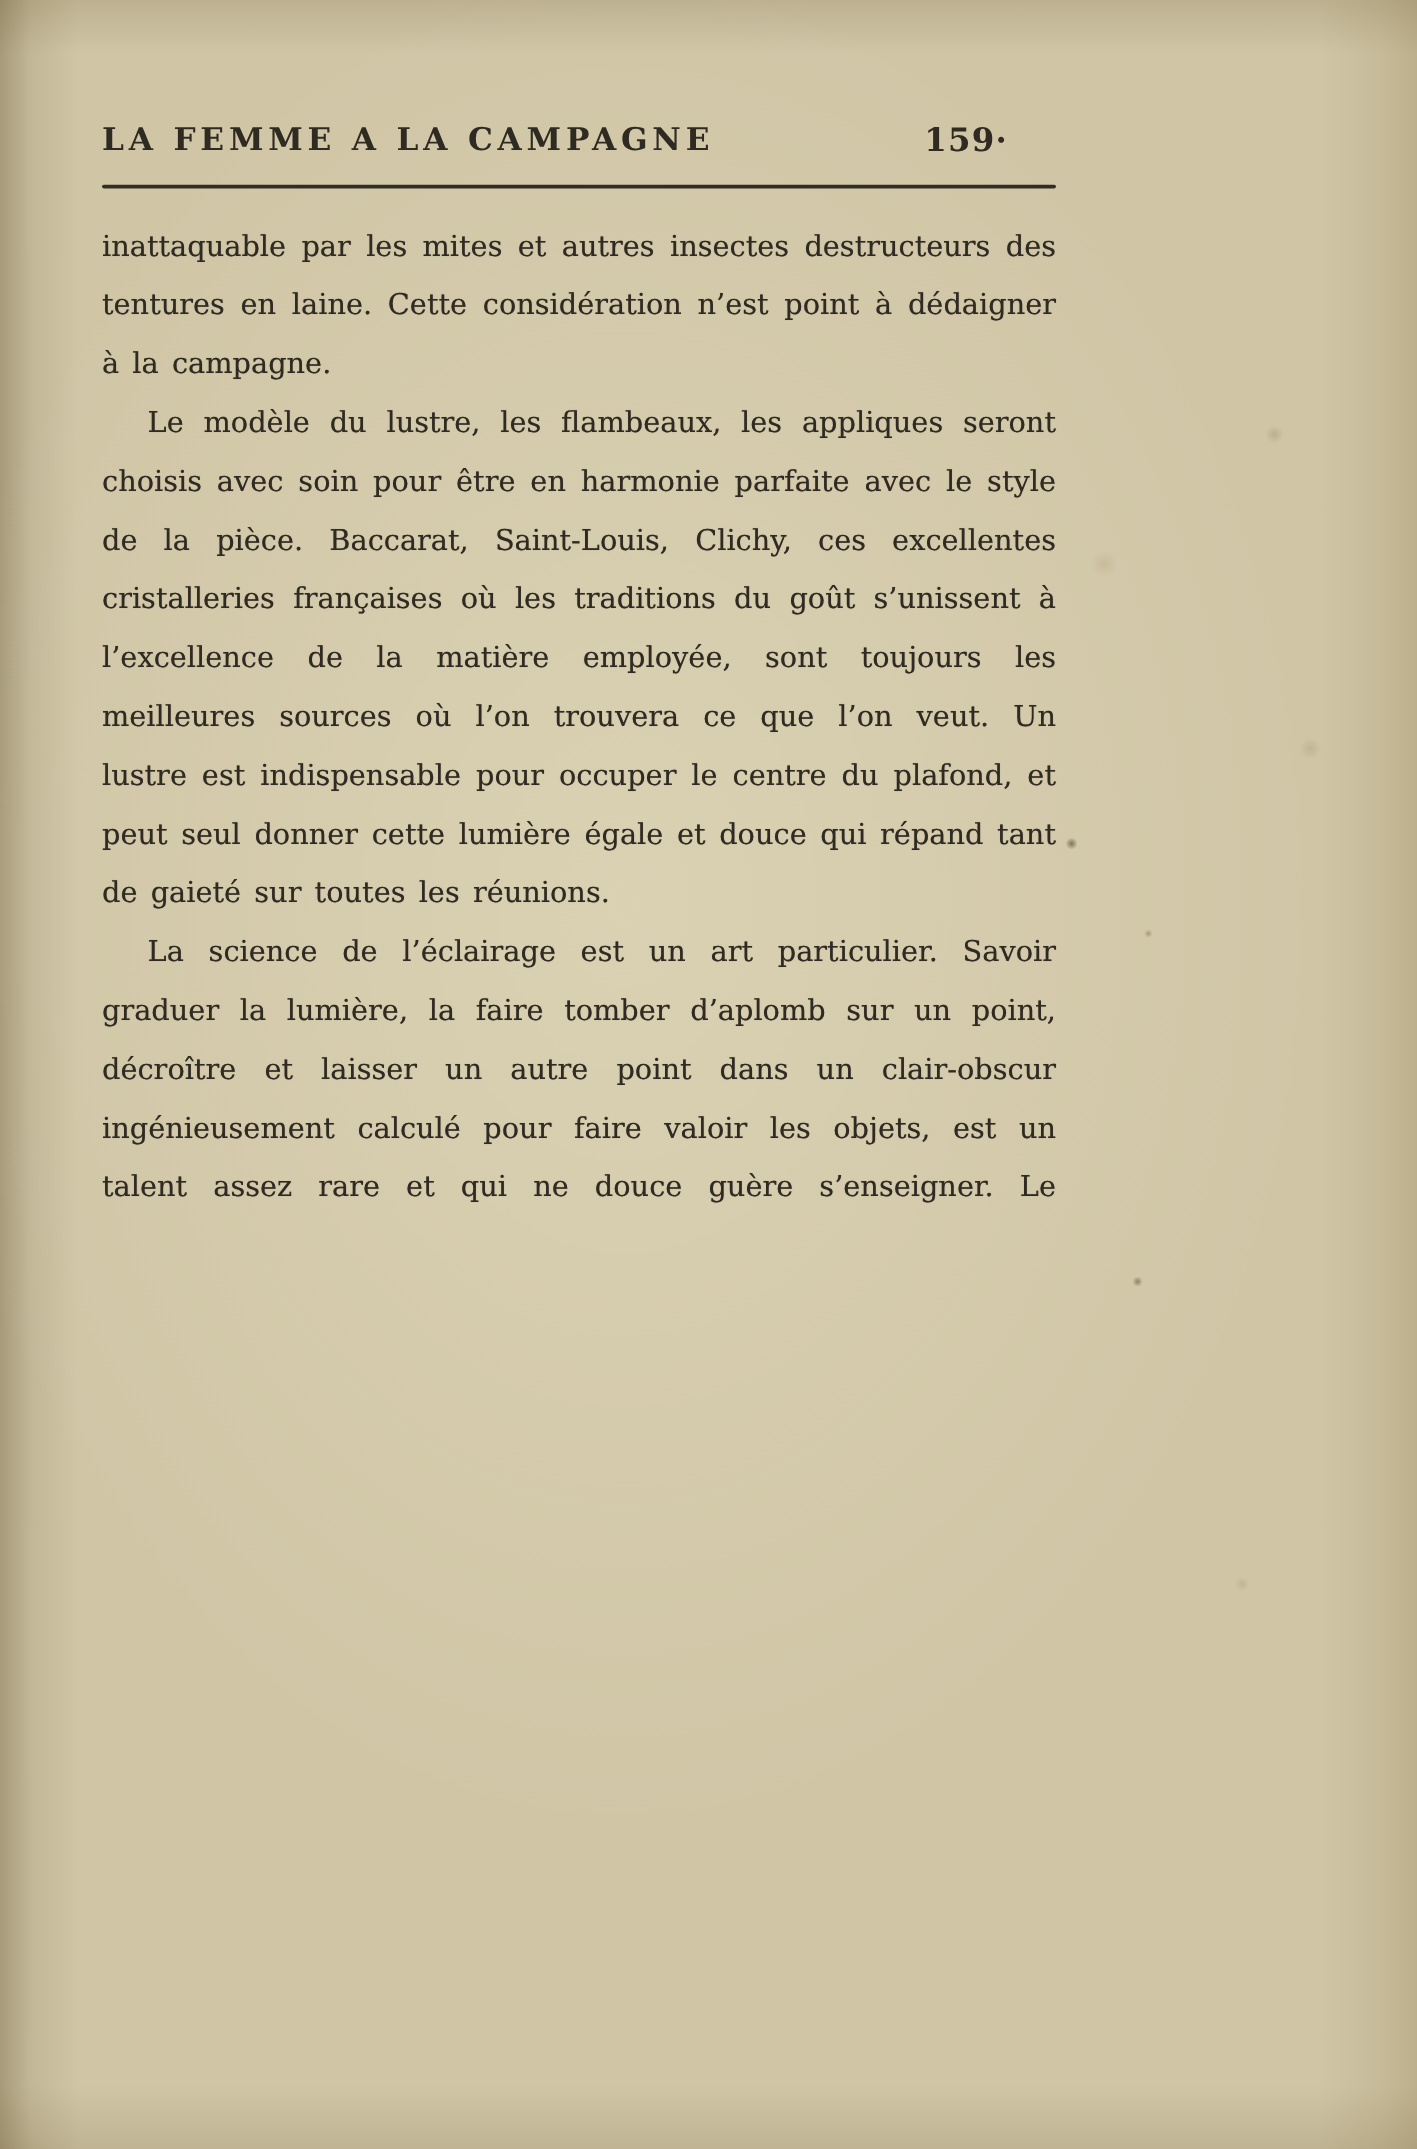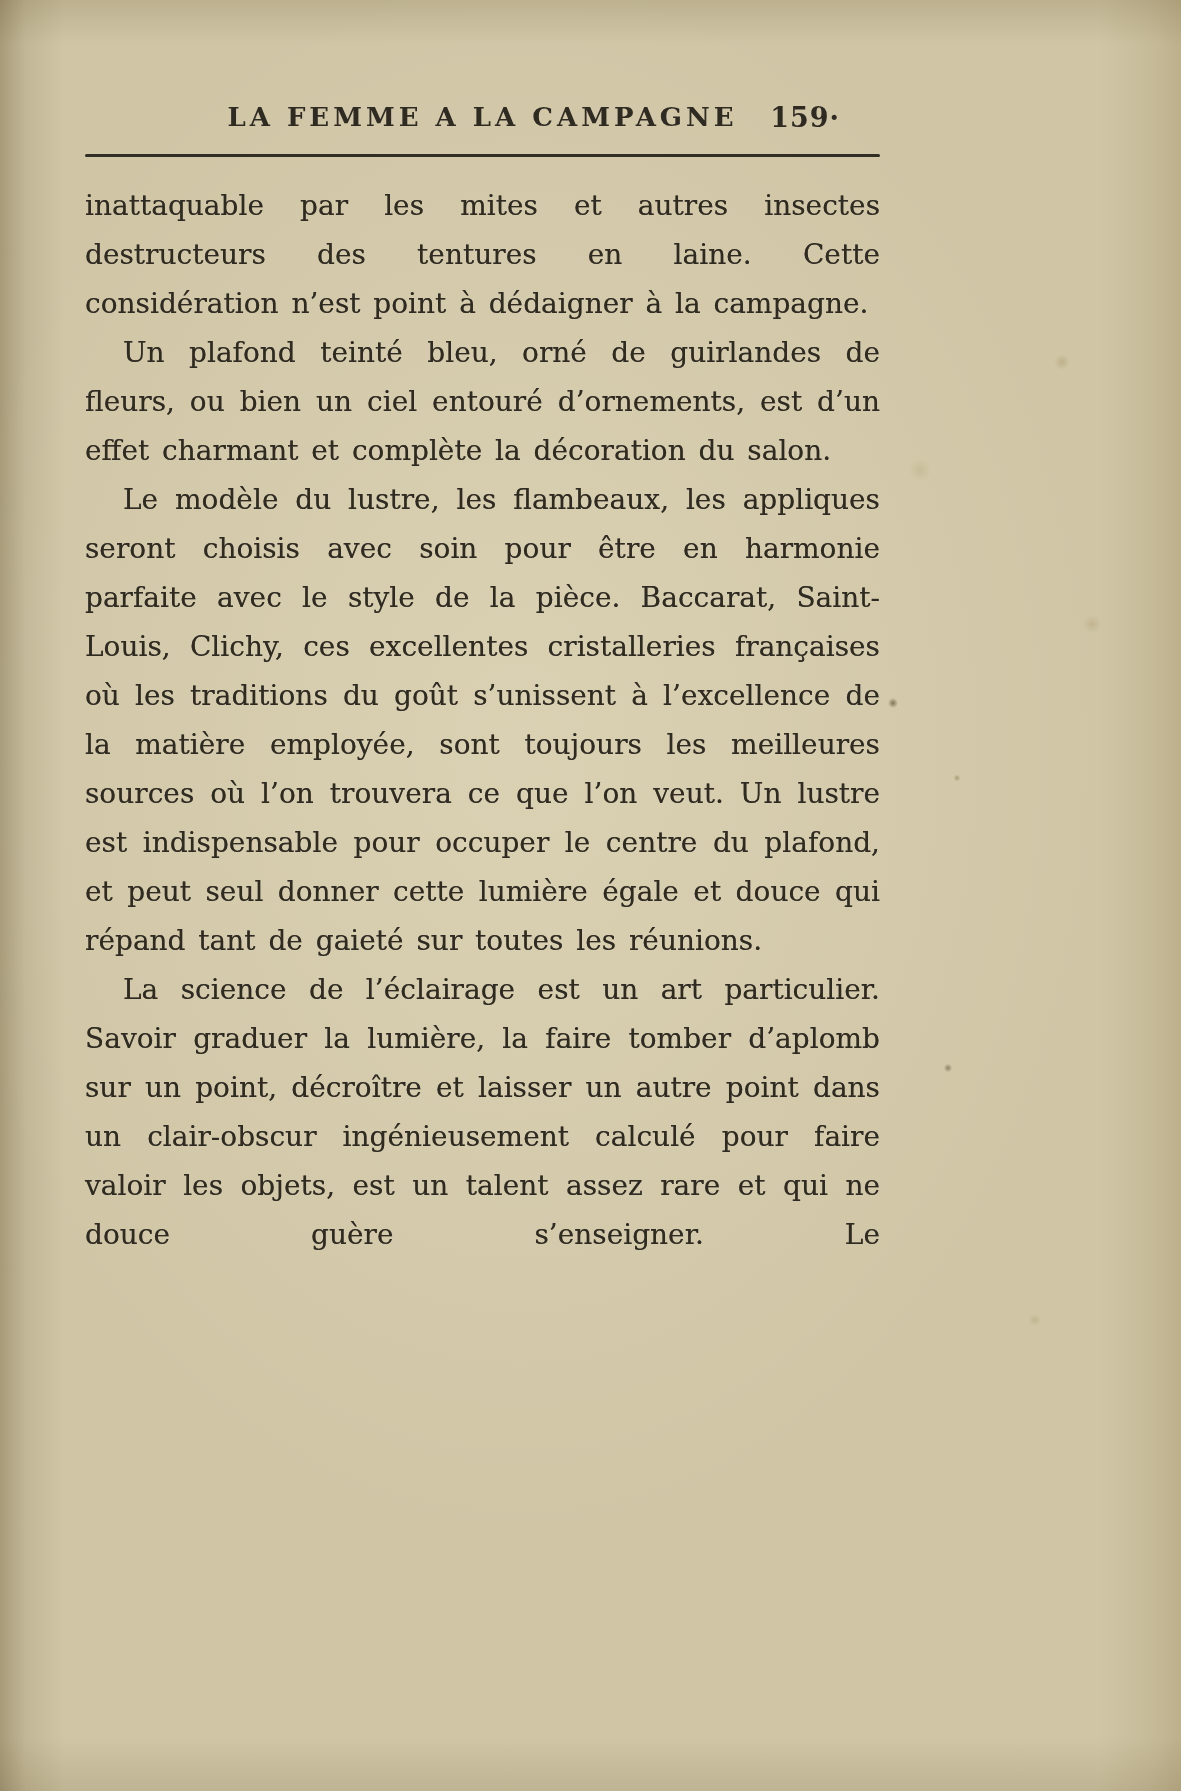--- a/index.html
+++ b/index.html
@@ -35,21 +35,21 @@
   }
   .col {
     position: relative;
     margin-left: 85px;
     width: 795px;
     padding-top: 102px;
   }
   .running-head {
     position: relative;
     height: 36px;
-    text-align: center;
+    text-align: left;
   }
   .running-title {
     font-size: 26px;
     font-weight: 700;
     letter-spacing: 4px;
     white-space: nowrap;
   }
   .page-number {
     position: absolute;
     right: 40px;
@@ -59,21 +59,21 @@
     letter-spacing: 1px;
   }
   .head-rule {
     margin-top: 16px;
     height: 3px;
     background: #332e25;
     border-radius: 2px;
   }
   .text-block {
     margin-top: 24px;
-    font-size: 28px;
+    font-size: 24px;
     line-height: 49px;
     text-align: justify;
     word-spacing: 0.14em;
     text-shadow: 0 0 0.6px rgba(47,42,34,0.55);
   }
   p.para {
     margin: 0;
     text-indent: 38px;
   }
   p.no-indent {
@@ -89,18 +89,17 @@
 <div class="page">
   <div class="foxing"></div>
   <div class="col">
     <header class="running-head">
       <span class="running-title">LA FEMME A LA CAMPAGNE</span>
       <span class="page-number">159·</span>
     </header>
     <div class="head-rule"></div>
     <main class="text-block">
       <p class="para no-indent">inattaquable par les mites et autres insectes destructeurs des tentures en laine. Cette considération n’est point à dédaigner à la campagne.</p>
-      <p class="para">Un plafond teinté bleu, orné de guirlandes de fleurs, ou bien un ciel entouré d’ornements, est d’un effet charmant et complète la décoration du salon.</p>
       <p class="para">Le modèle du lustre, les flambeaux, les appliques seront choisis avec soin pour être en harmonie parfaite avec le style de la pièce. Baccarat, Saint-Louis, Clichy, ces excellentes cristalleries françaises où les traditions du goût s’unissent à l’excellence de la matière employée, sont toujours les meilleures sources où l’on trouvera ce que l’on veut. Un lustre est indispensable pour occuper le centre du plafond, et peut seul donner cette lumière égale et douce qui répand tant de gaieté sur toutes les réunions.</p>
       <p class="para justify-last">La science de l’éclairage est un art particulier. Savoir graduer la lumière, la faire tomber d’aplomb sur un point, décroître et laisser un autre point dans un clair-obscur ingénieusement calculé pour faire valoir les objets, est un talent assez rare et qui ne douce guère s’enseigner. Le</p>
     </main>
   </div>
 </div>
 
 </body></html>

